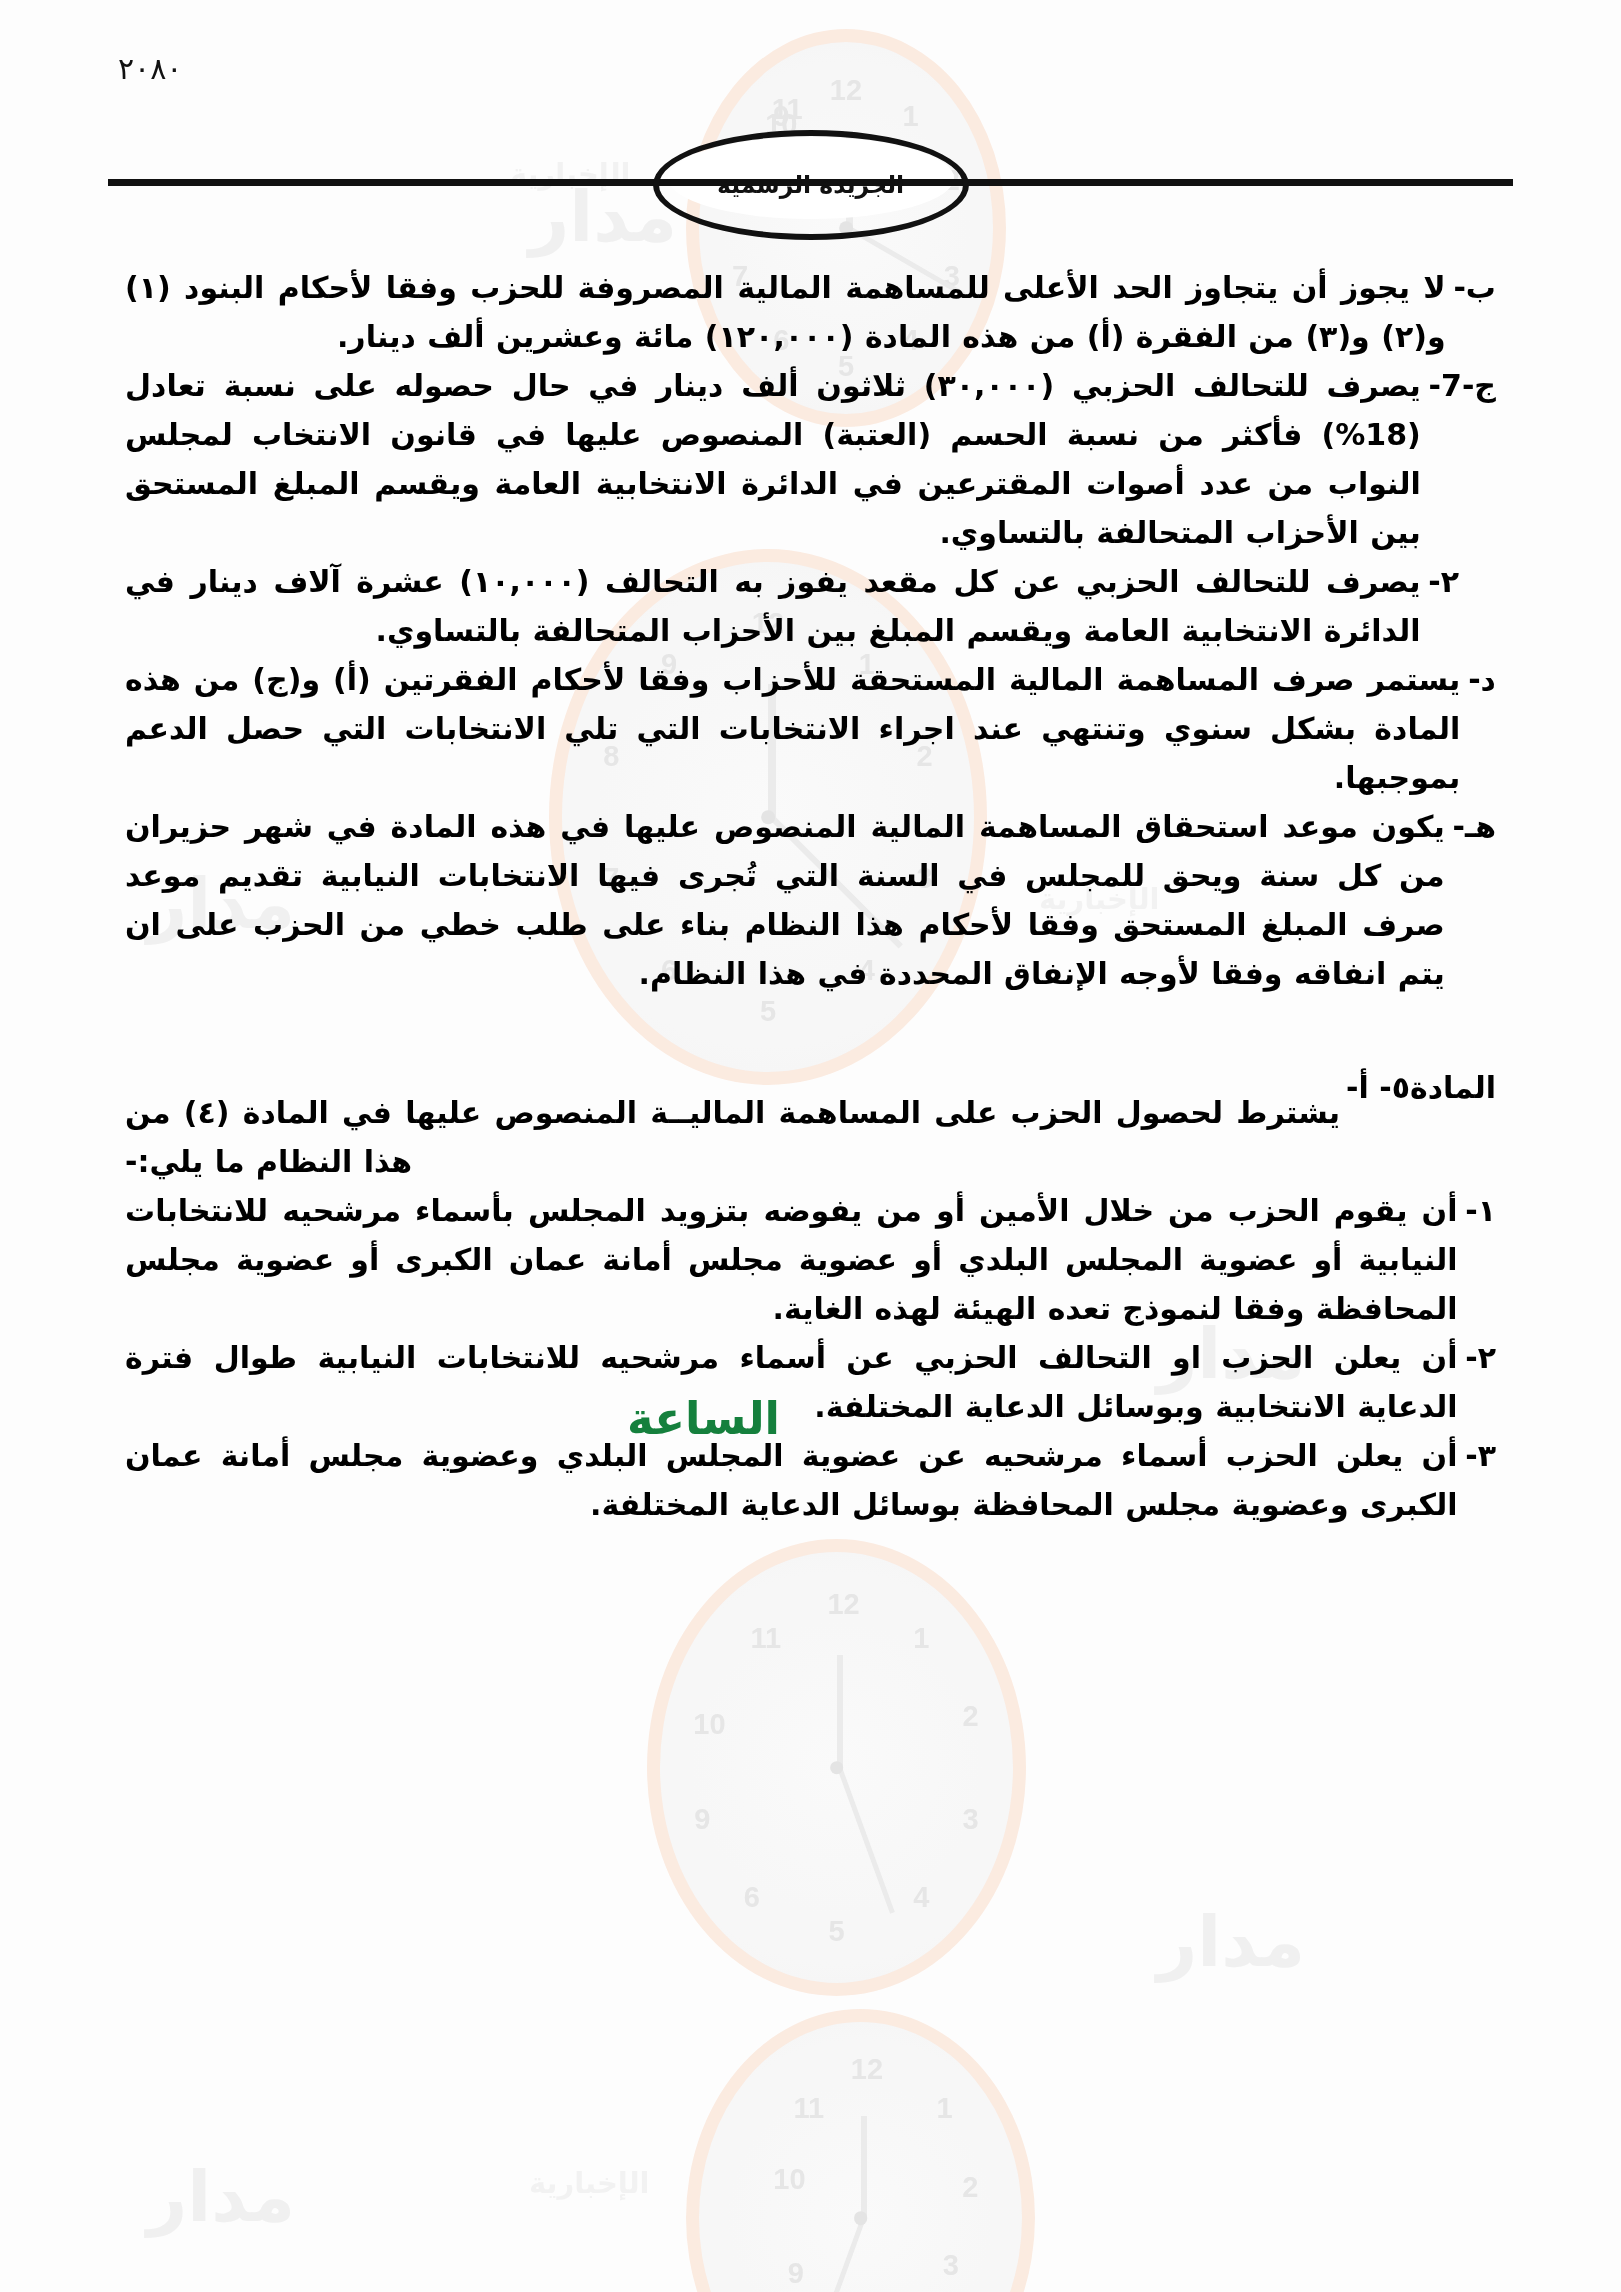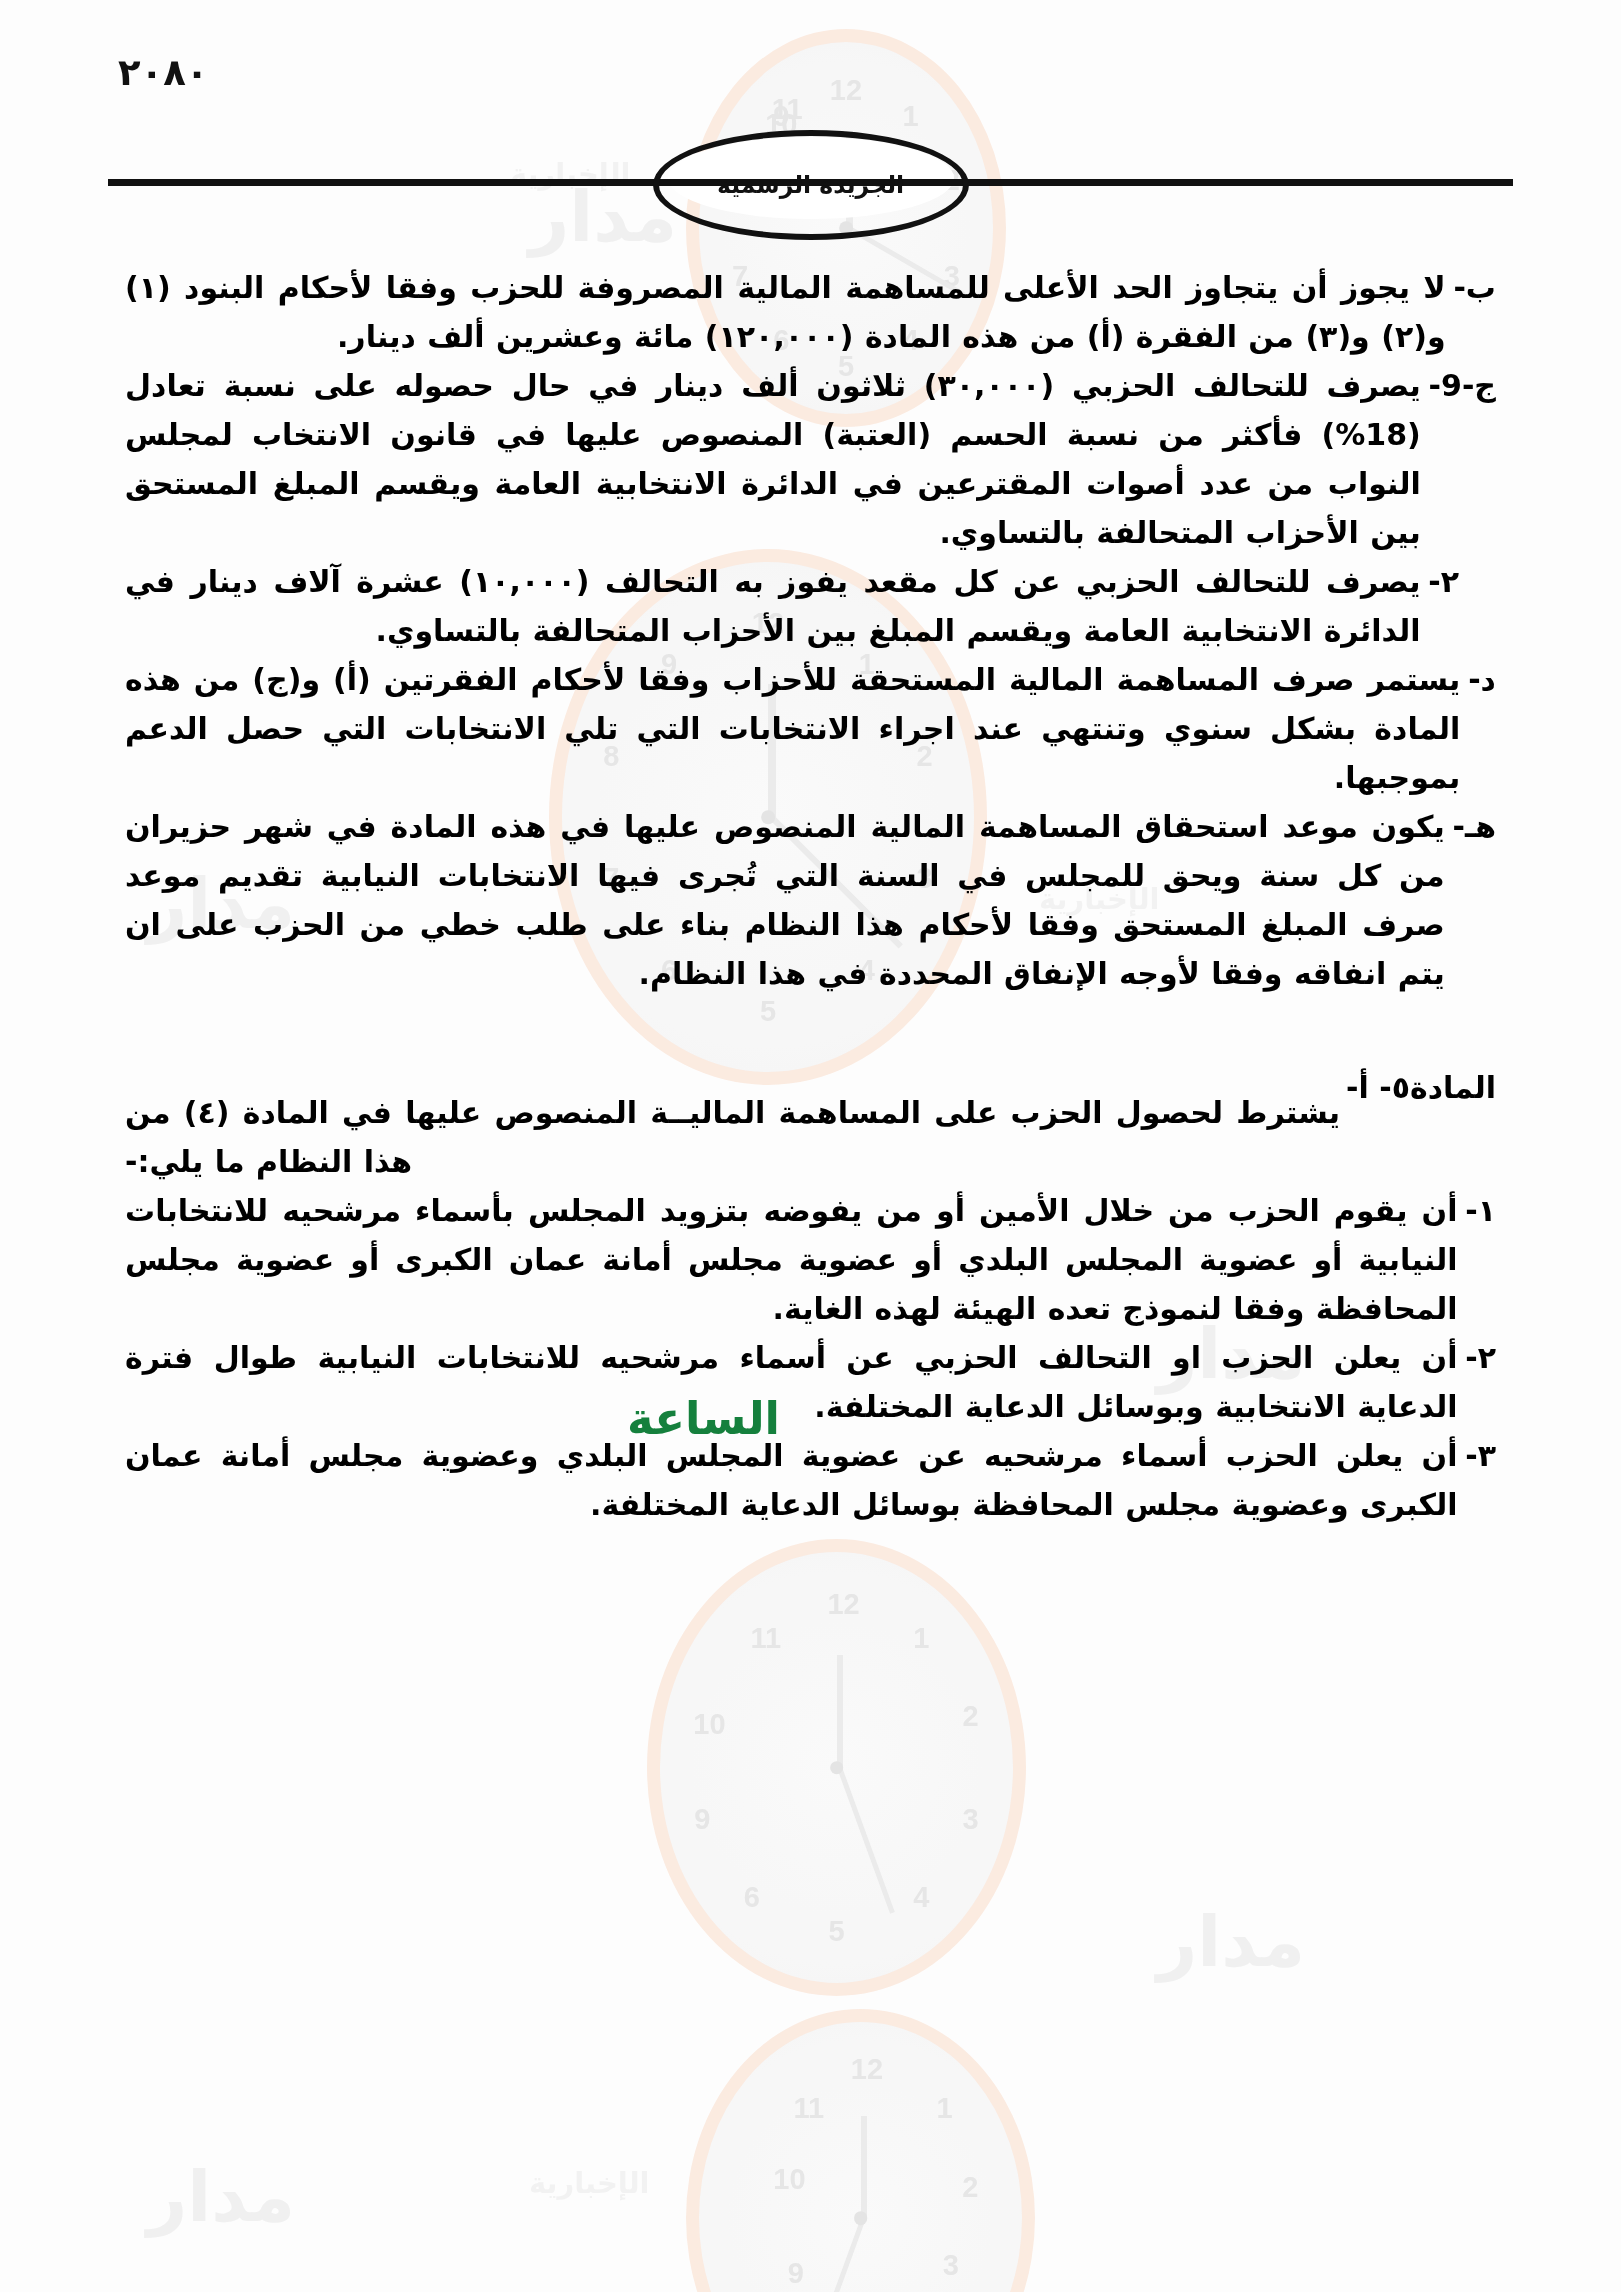--- a/index.html
+++ b/index.html
@@ -77,22 +77,22 @@
     top: 59px;
     height: 127px;
     z-index: 3;
     padding-left: 45px;
   }
   .page-number {
     position: absolute;
     right: auto;
     left: 118px;
     top: 51px;
-    font-size: 37px;
-    font-weight: 700;
+    font-size: 30px;
+    font-weight: 400;
     letter-spacing: 2px;
     font-family: "DejaVu Sans", sans-serif;
     color: #111;
   }
   .rule {
     position: absolute;
     left: 108px;
     right: 108px;
     top: 120px;
     height: 6.9px;
@@ -276,21 +276,21 @@
   <div class="page-number">٢٠٨٠</div>
 
   <div class="content">
 
     <div class="para">
       <span class="marker">ب-</span>
       <span class="ptext">لا يجوز أن يتجاوز الحد الأعلى للمساهمة المالية المصروفة للحزب وفقا لأحكام البنود (١) و(٢) و(٣) من الفقرة (أ) من هذه المادة (١٢٠,٠٠٠) مائة وعشرين ألف دينار.</span>
     </div>
 
     <div class="para">
-      <span class="marker">ج-9-</span>
+      <span class="marker">ج-7-</span>
       <span class="ptext">يصرف للتحالف الحزبي (٣٠,٠٠٠) ثلاثون ألف دينار في حال حصوله على نسبة تعادل (18%) فأكثر من نسبة الحسم (العتبة) المنصوص عليها في قانون الانتخاب لمجلس النواب من عدد أصوات المقترعين في الدائرة الانتخابية العامة ويقسم المبلغ المستحق بين الأحزاب المتحالفة بالتساوي.</span>
     </div>
 
     <div class="para indent-1">
       <span class="marker">٢-</span>
       <span class="ptext">يصرف للتحالف الحزبي عن كل مقعد يفوز به التحالف (١٠,٠٠٠) عشرة آلاف دينار في الدائرة الانتخابية العامة ويقسم المبلغ بين الأحزاب المتحالفة بالتساوي.</span>
     </div>
 
     <div class="para">
       <span class="marker">د-</span>

